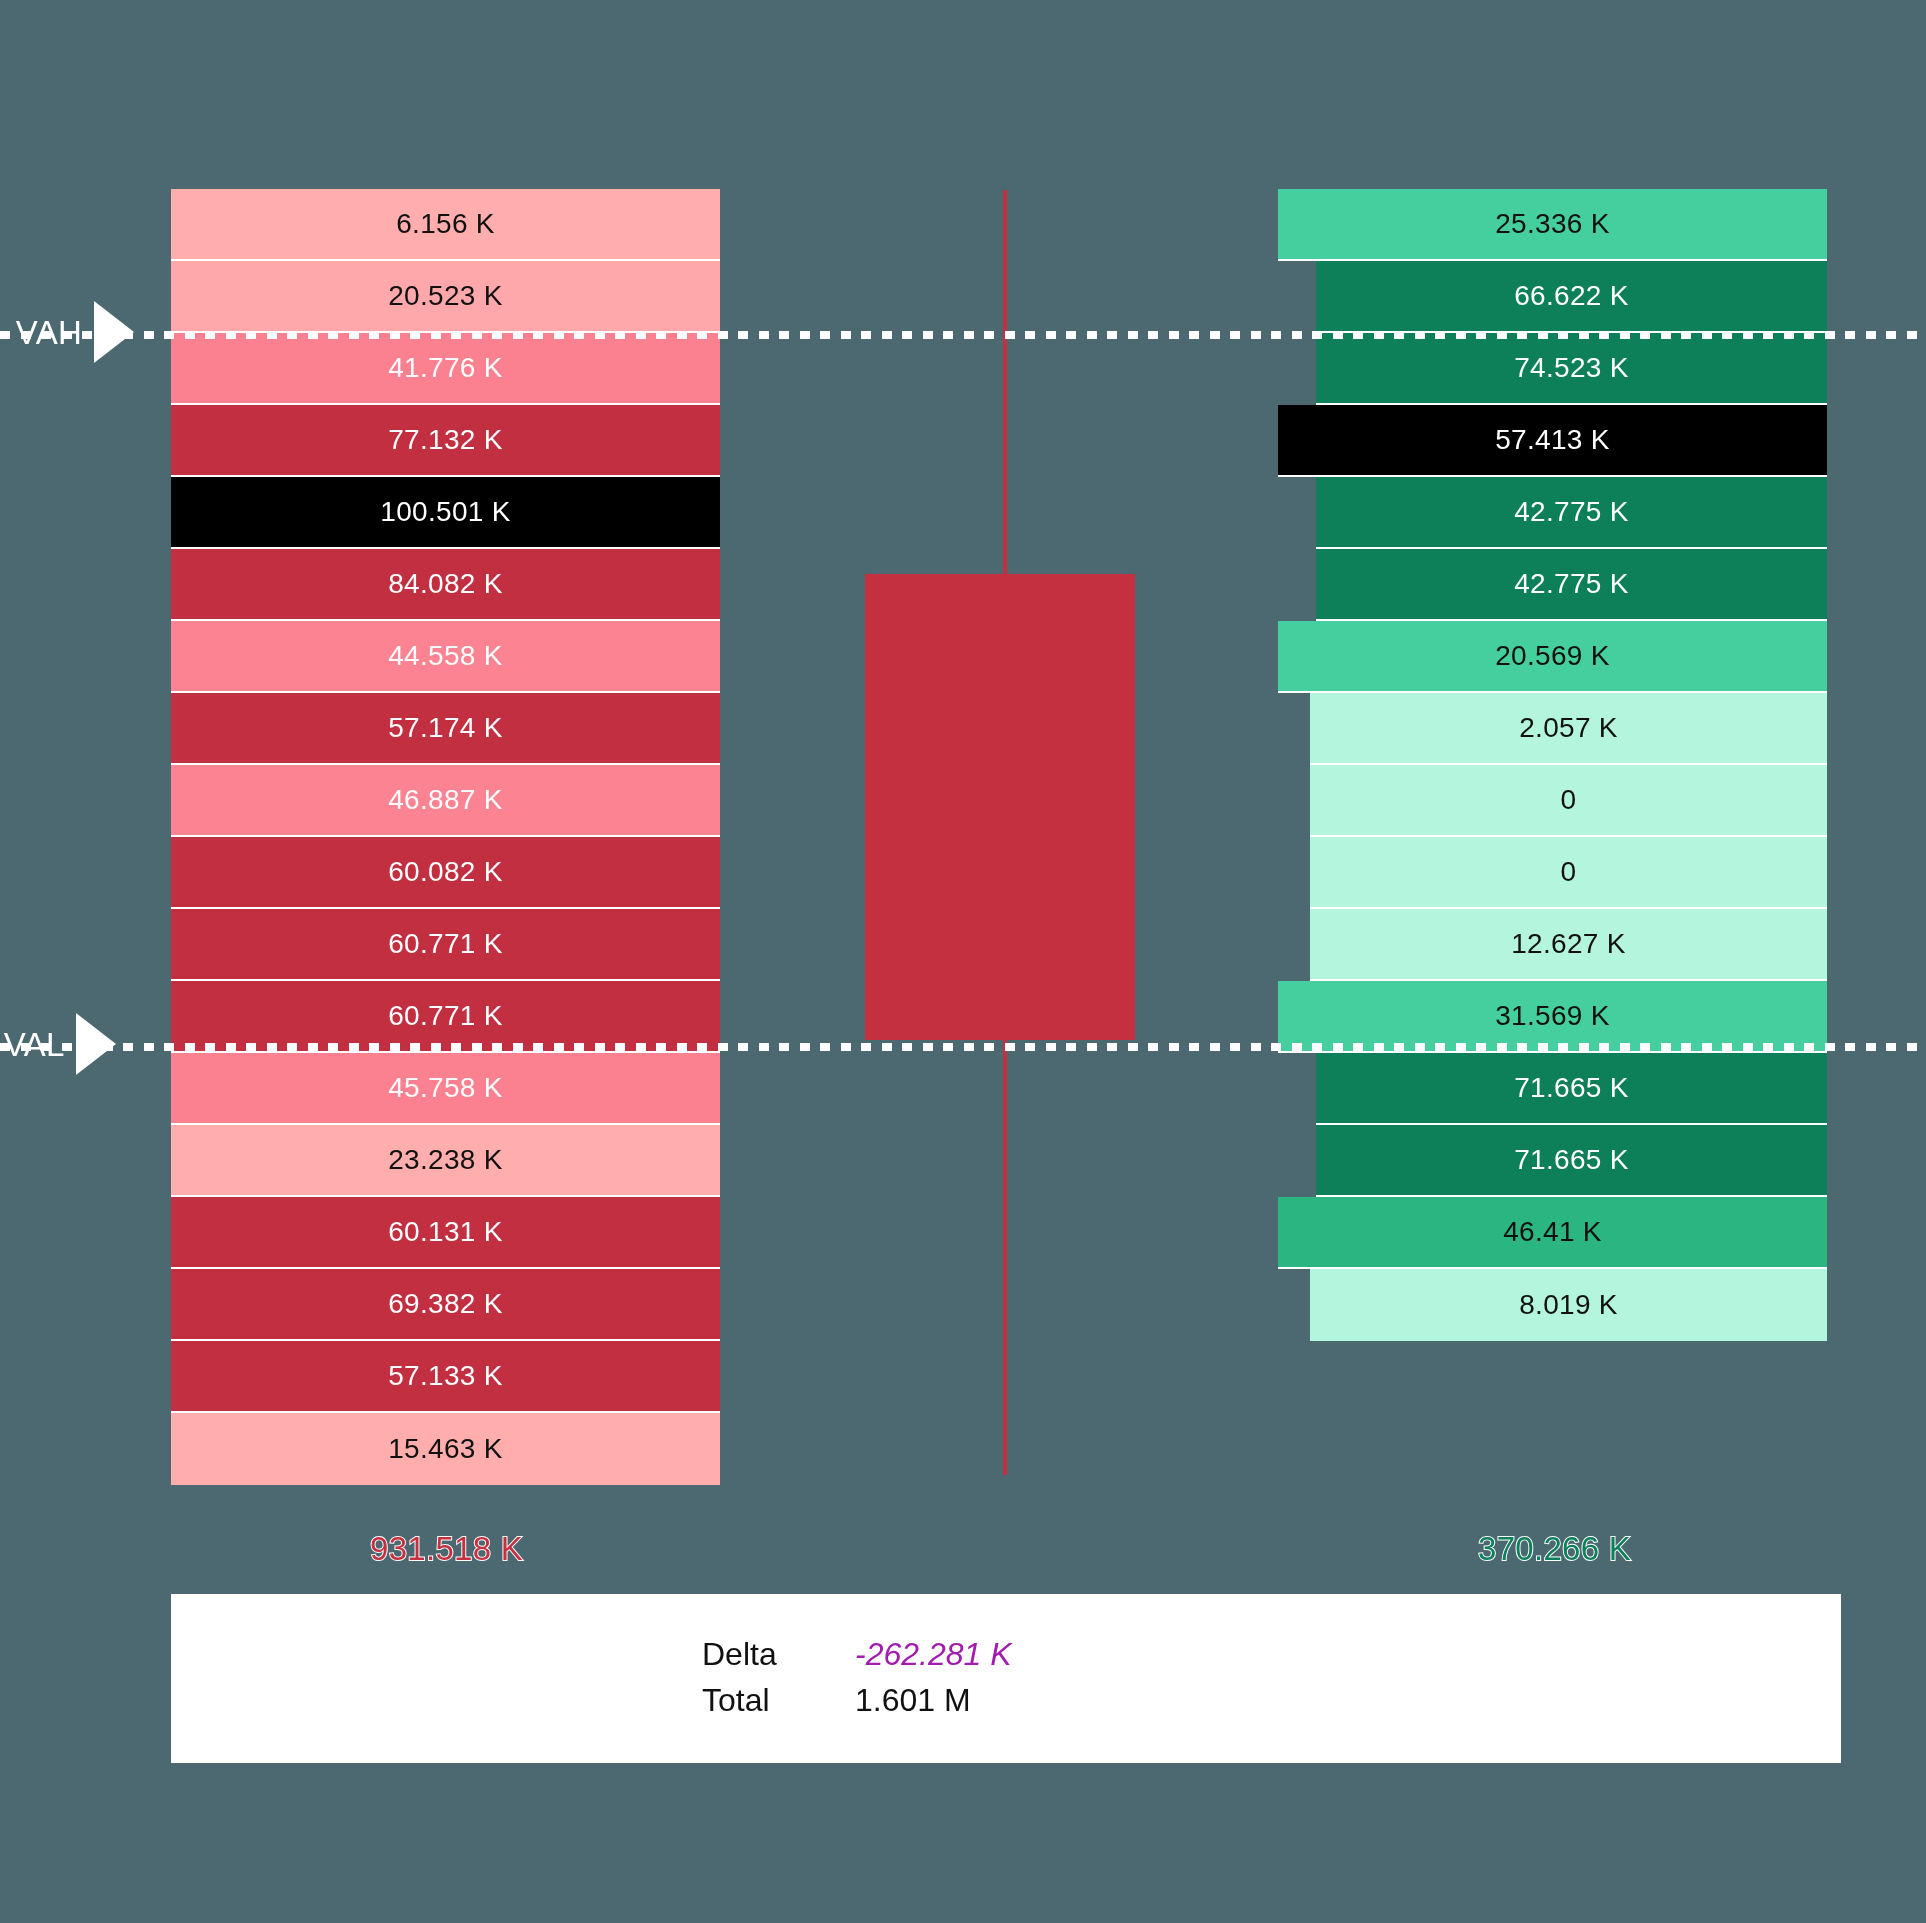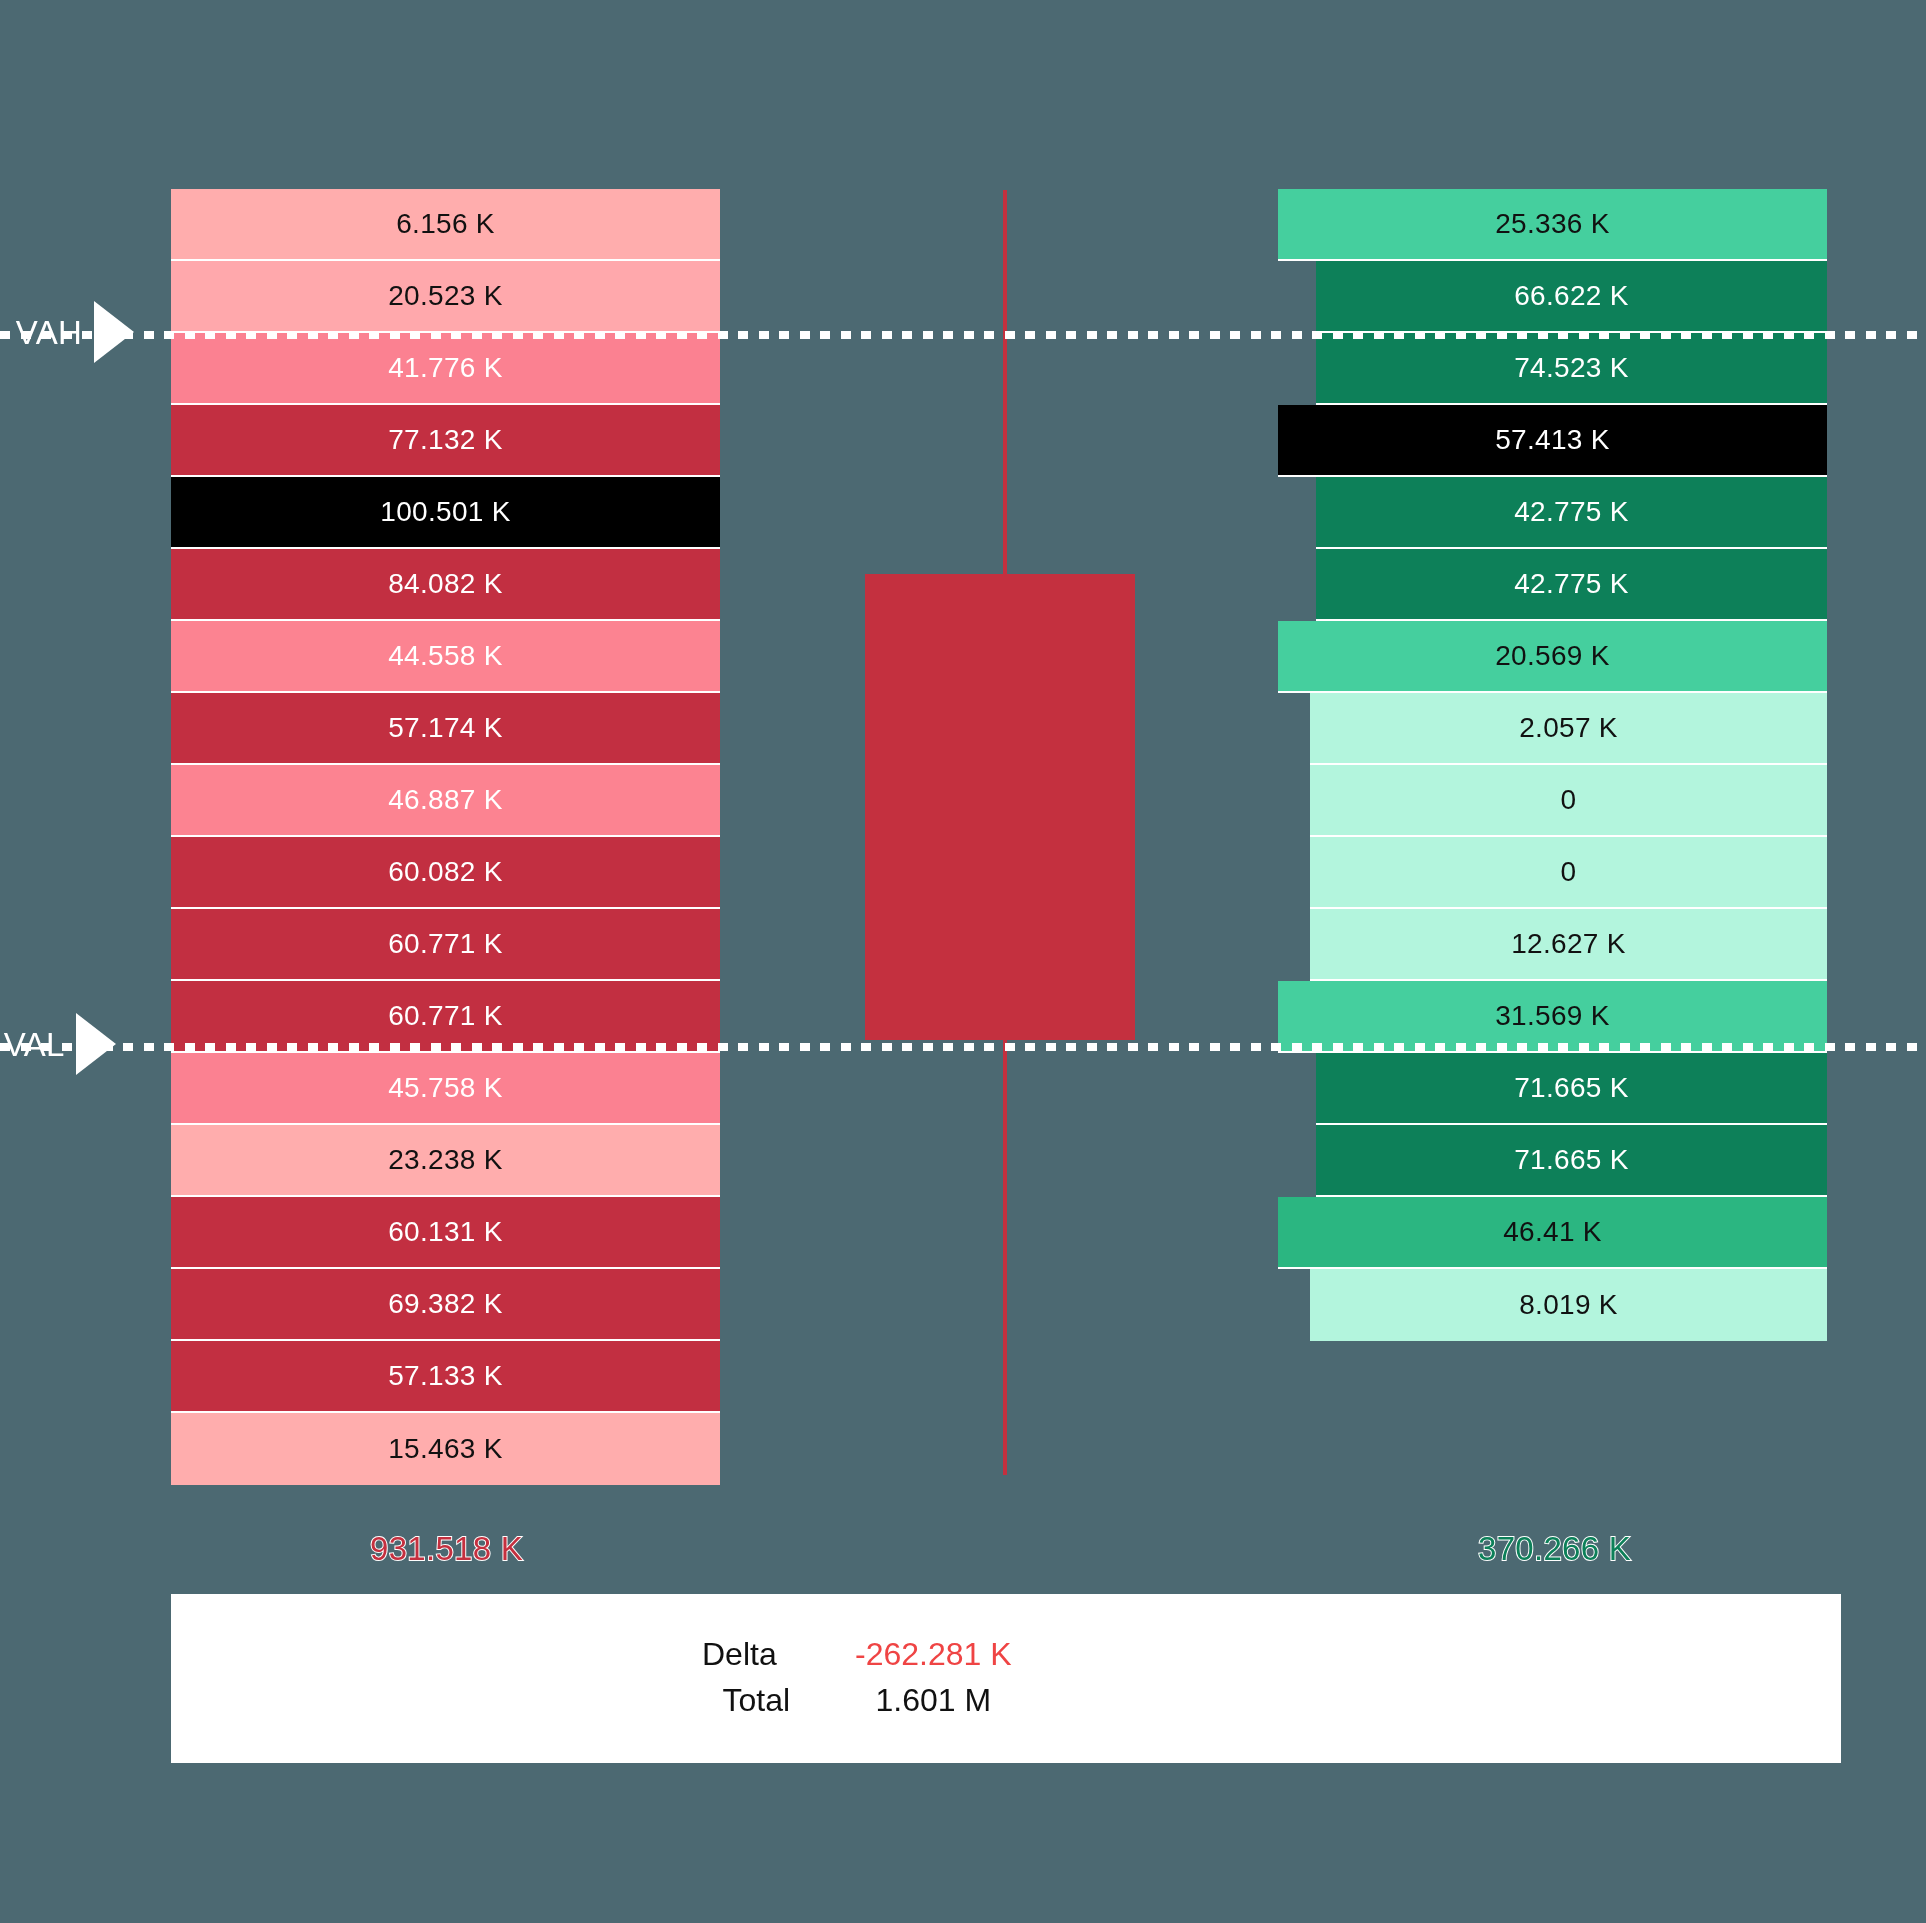--- a/index.html
+++ b/index.html
@@ -93,26 +93,26 @@
   
   #summary-panel{
     position:absolute;left:171px;top:1594px;
     width:1670px;height:169px;
     background:#ffffff;
   }
   #summary-rows{
     position:absolute;left:531px;top:40px;
     display:flex;flex-direction:column;gap:6.4px;
   }
-  .summary-row{display:flex;align-items:baseline;justify-content:center;}
+  .summary-row{display:flex;align-items:baseline;}
   .summary-key{
     width:153px;font-size:32px;color:#111111;line-height:1.25;
   }
   .summary-val{font-size:32px;line-height:1.25;}
-  .summary-val.neg{color:#ef4444;}
+  .summary-val.neg{color:#a21caf;font-style:italic;}
   .summary-val.plain{color:#111111;}
 </style>
 </head>
 <body>
 
 <div id="stage">
 
   <div class="ladder" id="ladder-ask">
       <div class="cell r-l1">
         <span class="val">6.156 K</span>

